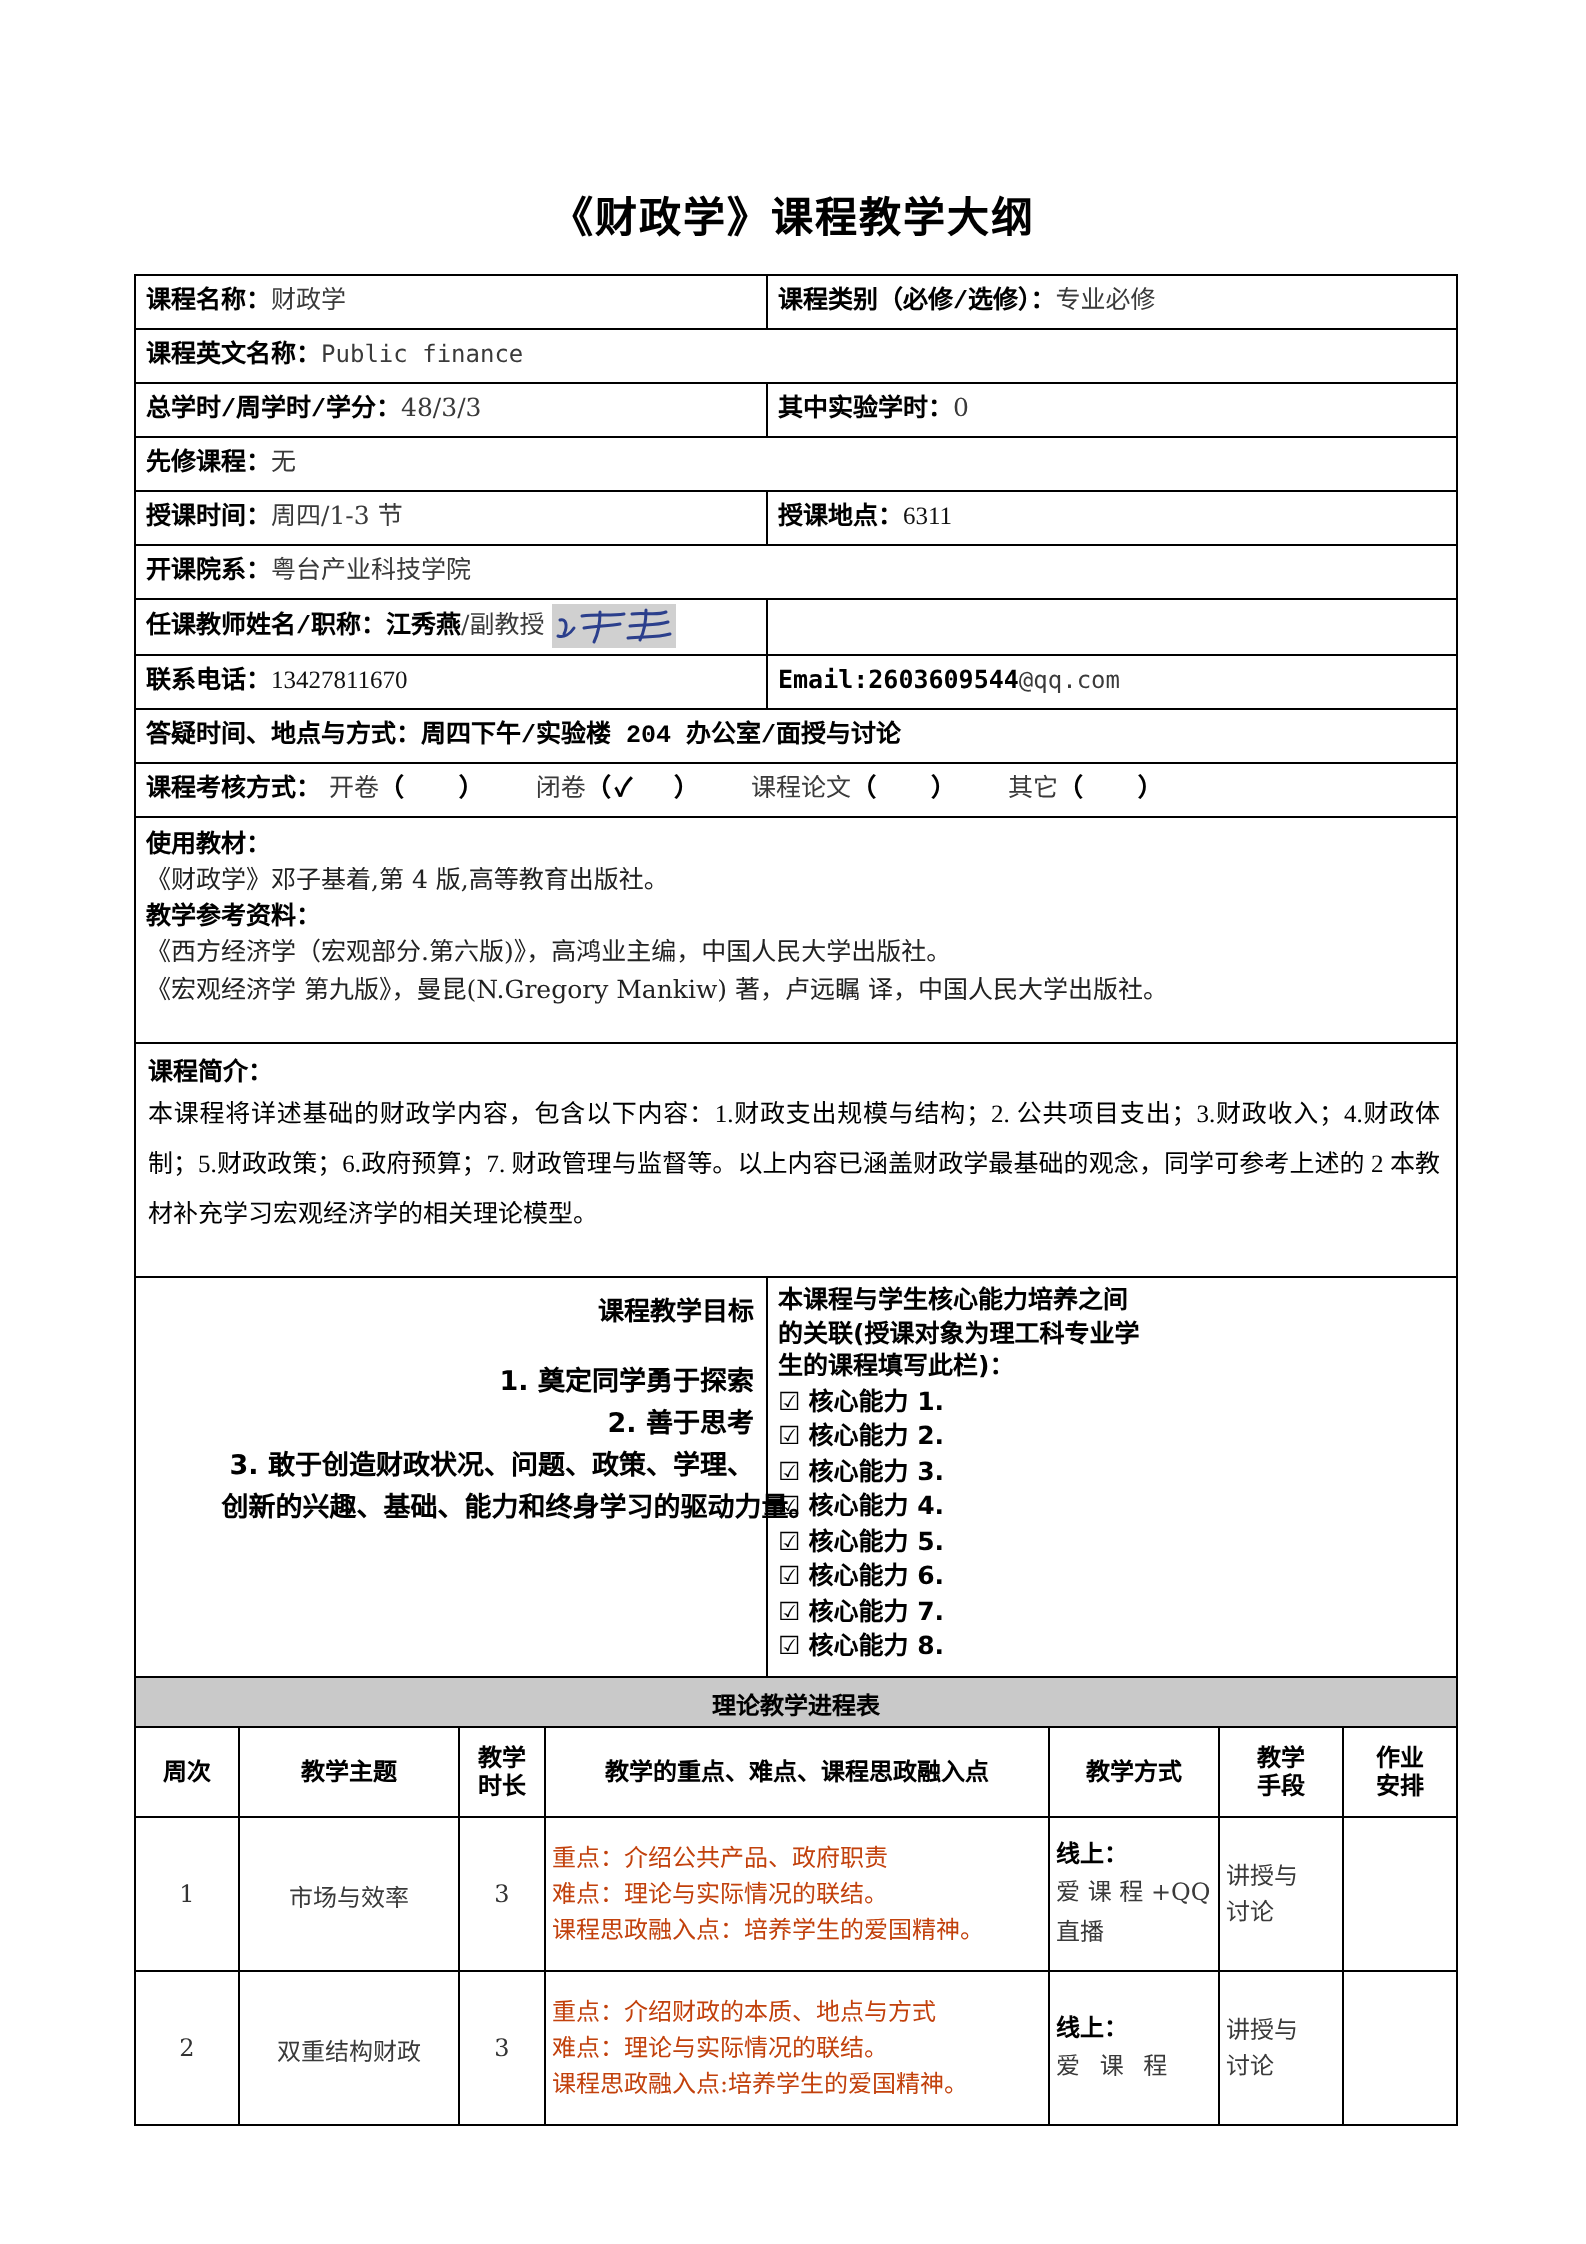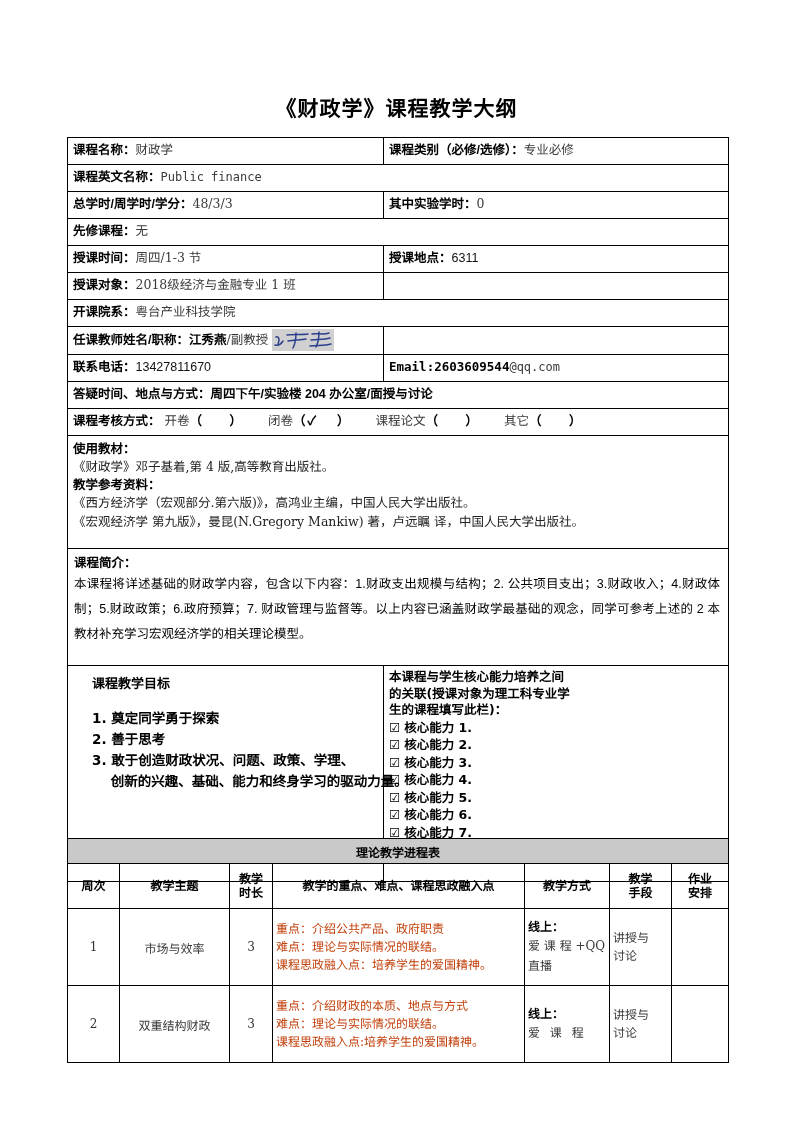--- a/index.html
+++ b/index.html
@@ -50,36 +50,36 @@
   table.maintbl td {
     border: 1px solid #000000;
     padding: 2px 5px 3px 5px;
     font-size: 12.5px;
     line-height: 1.45;
     vertical-align: middle;
     font-family: "DejaVu Serif", "Liberation Serif", serif;
   }
   .lbl {
     font-weight: bold;
-    font-family: Liberation Sans, sans-serif;
+    font-family: Liberation Mono, monospace;
   }
   .val {
     font-weight: normal;
     color: #3a3a3a;
     font-family: "DejaVu Serif", "Liberation Serif", serif;
   }
   .val-mono {
     font-family: "DejaVu Sans Mono", "Liberation Mono", monospace;
     color: #3a3a3a;
     font-size: 12px;
     margin-top: 27px;
   }
   .val-dark {
     color: #111;
-    font-family: Liberation Sans, sans-serif;
+    font-family: Liberation Serif, serif;
   }
   td.r1 { height: 21px; }
 
   .sig {
     display: inline-block;
     vertical-align: middle;
     margin-left: 4px;
     width: 62px;
     height: 22px;
     background: #d0d0d0;
@@ -111,21 +111,21 @@
     font-weight: bold;
     font-family: "DejaVu Sans", "Liberation Sans", sans-serif;
     display: block;
   }
   .block .ln { display: block; color: #222; }
 
   .intro {
     font-size: 12.5px;
     line-height: 2.0;
     text-align: justify;
-    font-family: Liberation Sans, sans-serif;
+    font-family: Liberation Serif, serif;
   }
 
   
   .goals {
     padding: 9px 6px 10px 24px !important;
     vertical-align: top !important;
   }
   .goals .gt {
     font-weight: bold;
     font-size: 13px;
@@ -230,24 +230,20 @@
       <tr>
         <td class="r1"><span class="lbl">总学时/周学时/学分：</span><span class="val">48/3/3</span></td>
         <td class="r1"><span class="lbl">其中实验学时：</span><span class="val">0</span></td>
       </tr>
       <tr>
         <td class="r1" colspan="2"><span class="lbl">先修课程：</span><span class="val">无</span></td>
       </tr>
       <tr>
         <td class="r1"><span class="lbl">授课时间：</span><span class="val">周四/1-3 节</span></td>
         <td class="r1"><span class="lbl">授课地点：</span><span class="val-dark">6311</span></td>
-      </tr>
-      <tr>
-        <td class="r1"><span class="lbl">授课对象：</span><span class="val">2018级经济与金融专业 1 班</span></td>
-        <td class="r1"></td>
       </tr>
       <tr>
         <td class="r1" colspan="2"><span class="lbl">开课院系：</span><span class="val">粤台产业科技学院</span></td>
       </tr>
       <tr>
         <td class="r1"><span class="lbl">任课教师姓名/职称：</span><span class="lbl">江秀燕</span><span class="val">/副教授</span><span class="sig"><svg width="62" height="22" viewBox="0 0 62 22">
                 <g stroke="#2b3f8c" stroke-width="1.5" fill="none" stroke-linecap="round">
                   <path d="M4 8 C7 7, 8 11, 6 15"></path>
                   <path d="M3 16 C6 17, 9 15, 11 12"></path>
                   <path d="M15 6 C22 5, 30 6, 36 5"></path>
@@ -286,21 +282,21 @@
           <span class="ln">《宏观经济学 第九版》，曼昆(N.Gregory Mankiw) 著，卢远瞩 译，中国人民大学出版社。</span>
         </td>
       </tr>
       <tr>
         <td colspan="2" style="height:108px; vertical-align:top; padding-top:5px; padding-left:6px; padding-right:8px;">
           <span class="hd" style="font-weight:bold;font-family:'DejaVu Sans','Liberation Sans',sans-serif;display:block;font-size:12.5px;">课程简介：</span>
           <div class="intro">本课程将详述基础的财政学内容，包含以下内容：1.财政支出规模与结构；2. 公共项目支出；3.财政收入；4.财政体制；5.财政政策；6.政府预算；7. 财政管理与监督等。以上内容已涵盖财政学最基础的观念，同学可参考上述的 2 本教材补充学习宏观经济学的相关理论模型。</div>
         </td>
       </tr>
       <tr>
-        <td class="goals" style="height:196px;">
+        <td class="goals" style="height:196px;text-align:right;">
           <div class="gt">课程教学目标</div>
           <div class="gl">1. 奠定同学勇于探索</div>
           <div class="gl">2. 善于思考</div>
           <div class="gl">3. 敢于创造财政状况、问题、政策、学理、</div>
           <div class="gl">    创新的兴趣、基础、能力和终身学习的驱动力量。</div>
         </td>
         <td class="comp">
           <div class="ch">本课程与学生核心能力培养之间</div>
           <div class="ch">的关联(授课对象为理工科专业学</div>
           <div class="ch">生的课程填写此栏)：</div>

